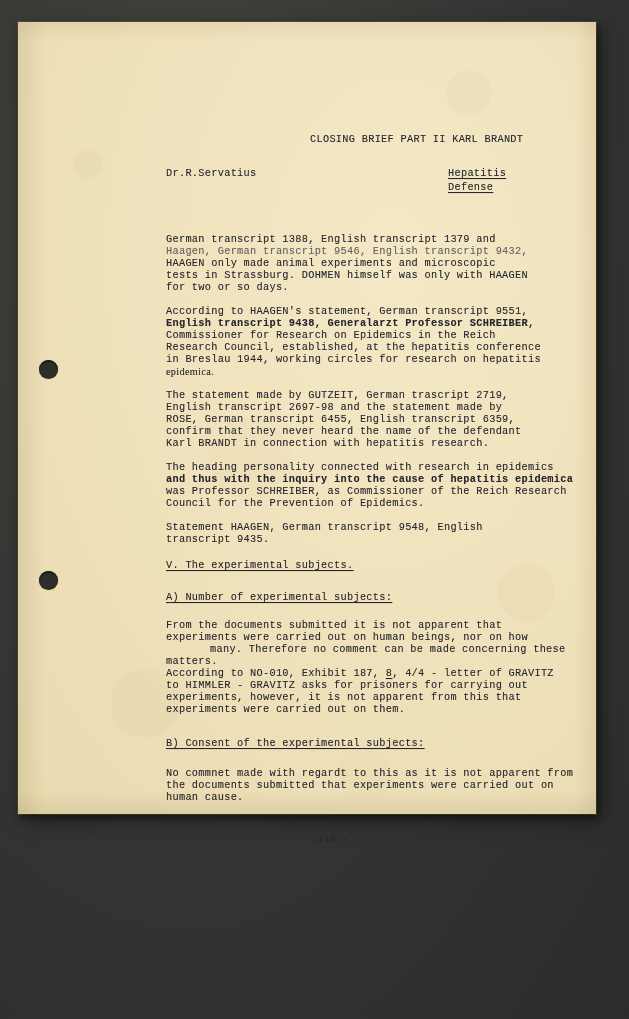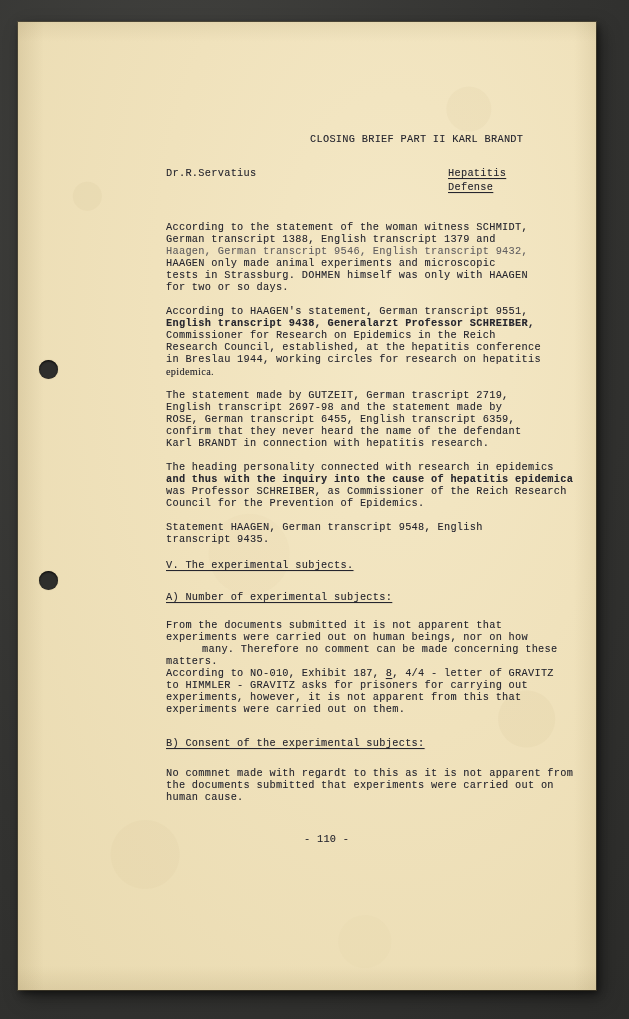--- a/index.html
+++ b/index.html
@@ -22,21 +22,21 @@
     background:
       radial-gradient(ellipse at 30% 20%, #42423f 0%, #333331 60%, #2c2c2a 100%);
   }
 
   
   #page {
     position: absolute;
     left: 18px;
     top: 22px;
     width: 578px;
-    height: 968px;
+    height: 792px;
     background:
       radial-gradient(ellipse at 65% 30%, #f4e8c6 0%, #f0e2bc 45%, #e9dab0 100%);
     box-shadow:
       0 0 0 1px rgba(120,105,70,0.35),
       2px 3px 7px rgba(0,0,0,0.55),
       6px 8px 18px rgba(0,0,0,0.35);
   }
   
   #grain {
     position: absolute;
@@ -112,21 +112,20 @@
 
   <div id="typescript">
 
     <div class="tline" style="left:292px; top:112px;">CLOSING BRIEF PART II KARL BRANDT</div>
 
     <div class="tline" style="left:148px; top:146px;">Dr.R.Servatius</div>
 
     <div class="tline u" style="left:430px; top:146px;">Hepatitis</div>
     <div class="tline u" style="left:430px; top:160px;">Defense</div>
 
-    <div class="tline" style="left:148px; top:200px;">According to the statement of the woman witness SCHMIDT,</div>
     <div class="tline" style="left:148px; top:212px;">German transcript 1388, English transcript 1379 and</div>
     <div class="tline faint" style="left:148px; top:224px;">Haagen, German transcript 9546, English transcript 9432,</div>
     <div class="tline" style="left:148px; top:236px;">HAAGEN only made animal experiments and microscopic</div>
     <div class="tline" style="left:148px; top:248px;">tests in Strassburg. DOHMEN himself was only with HAAGEN</div>
     <div class="tline" style="left:148px; top:260px;">for two or so days.</div>
 
     <div class="tline" style="left:148px; top:284px;">According to HAAGEN's statement, German transcript 9551,</div>
     <div class="tline" style="left:148px; top:296px;font-weight:bold;">English transcript 9438, Generalarzt Professor SCHREIBER,</div>
     <div class="tline" style="left:148px; top:308px;">Commissioner for Research on Epidemics in the Reich</div>
     <div class="tline" style="left:148px; top:320px;">Research Council, established, at the hepatitis conference</div>
@@ -146,21 +145,21 @@
 
     <div class="tline" style="left:148px; top:500px;">Statement HAAGEN, German transcript 9548, English</div>
     <div class="tline" style="left:148px; top:512px;">transcript 9435.</div>
 
     <div class="tline u" style="left:148px; top:538px;">V. The experimental subjects.</div>
 
     <div class="tline u" style="left:148px; top:570px;">A) Number of experimental subjects:</div>
 
     <div class="tline" style="left:148px; top:598px;">From the documents submitted it is not apparent that</div>
     <div class="tline" style="left:148px; top:610px;">experiments were carried out on human beings, nor on how</div>
-    <div class="tline" style="left:140px; top:622px;padding-left:44px;">many. Therefore no comment can be made concerning these</div>
+    <div class="tline" style="left:148px; top:622px;padding-left:44px;">many. Therefore no comment can be made concerning these</div>
     <div class="tline" style="left:148px; top:634px;">matters.</div>
 
     <div class="tline" style="left:148px; top:646px;"><span>According to NO-010, Exhibit 187, </span><span class="u">8</span><span>, 4/4 - letter of GRAVITZ</span></div>
 
     <div class="tline" style="left:148px; top:658px;">to HIMMLER - GRAVITZ asks for prisoners for carrying out</div>
     <div class="tline" style="left:148px; top:670px;">experiments, however, it is not apparent from this that</div>
     <div class="tline" style="left:148px; top:682px;">experiments were carried out on them.</div>
 
     <div class="tline u" style="left:148px; top:716px;">B) Consent of the experimental subjects:</div>
 

